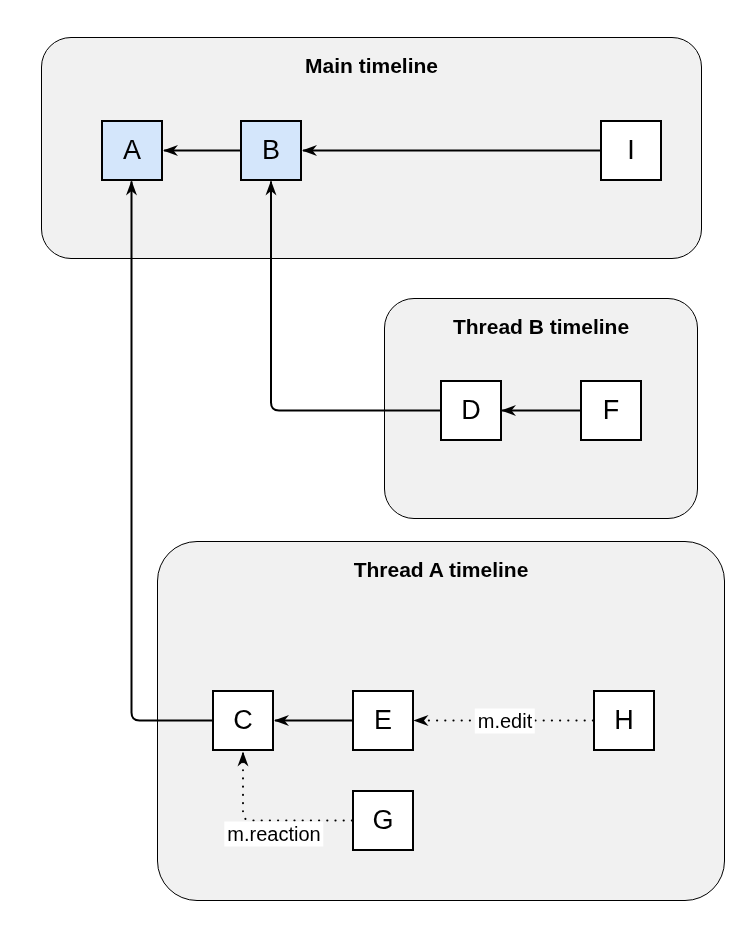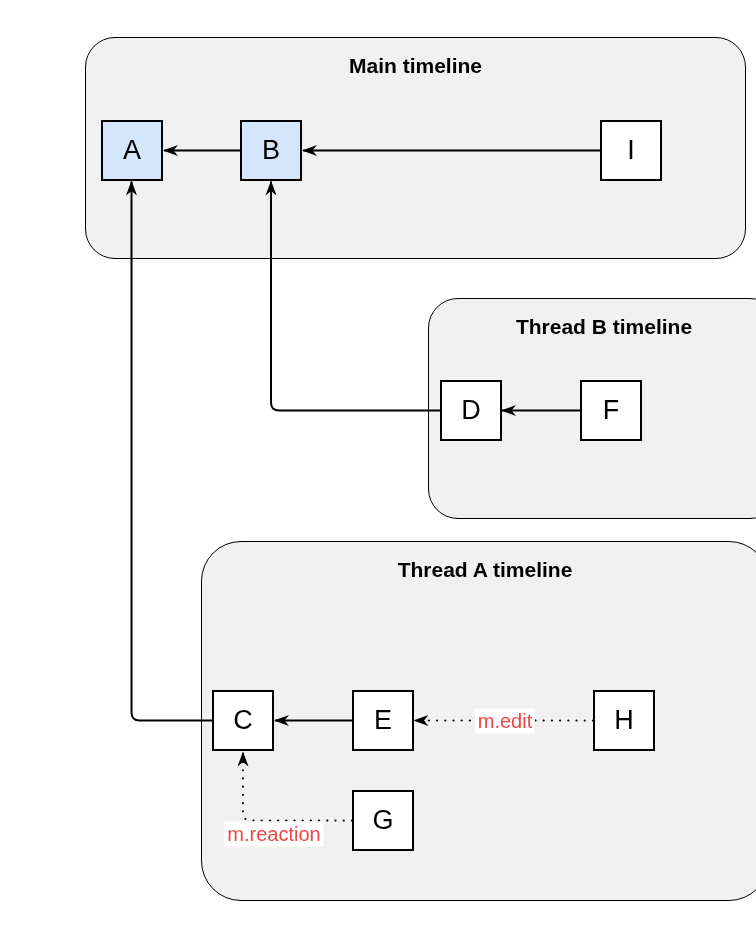--- a/index.html
+++ b/index.html
@@ -10,32 +10,31 @@
     height: 942px;
     background: #ffffff;
     overflow: hidden;
   }
   .group {
     position: absolute;
     background: #f1f1f1;
     border: 1.5px solid #000000;
     border-radius: 30px;
     box-sizing: border-box;
-    margin-left: 44px;
   }
   .group-title {
     width: 100%;
     text-align: center;
     padding-top: 16px;
     font-weight: bold;
     font-size: 21px;
     color: #000000;
   }
   #group-main    { left: 41px;  top: 37px;  width: 661px; height: 222px; }
-  #group-threadB { left: 384px; top: 298px; width: 352px; height: 221px; }
+  #group-threadB { left: 384px; top: 298px; width: 314px; height: 221px; }
   #group-threadA { left: 157px; top: 541px; width: 568px; height: 360px; border-radius: 40px; }
 
   .node {
     position: absolute;
     width: 62px;
     height: 61px;
     box-sizing: border-box;
     border: 2px solid #000000;
     background: #ffffff;
     display: flex;
@@ -71,21 +70,21 @@
   .edge.dotted {
     stroke-dasharray: 0.2 8;
     stroke-linecap: round;
   }
   .edge-label {
     position: absolute;
     transform: translate(-50%, -50%);
     background: #ffffff;
     padding: 1px 3px;
     font-size: 20px;
-    color: #ef4444;
+    color: #000000;
     z-index: 4;
     white-space: nowrap;
   }
   #label-edit     { left: 505px; top: 721px; }
   #label-reaction { left: 274px; top: 834px; }
 </style>
 </head>
 <body>
 
 <div class="canvas">

